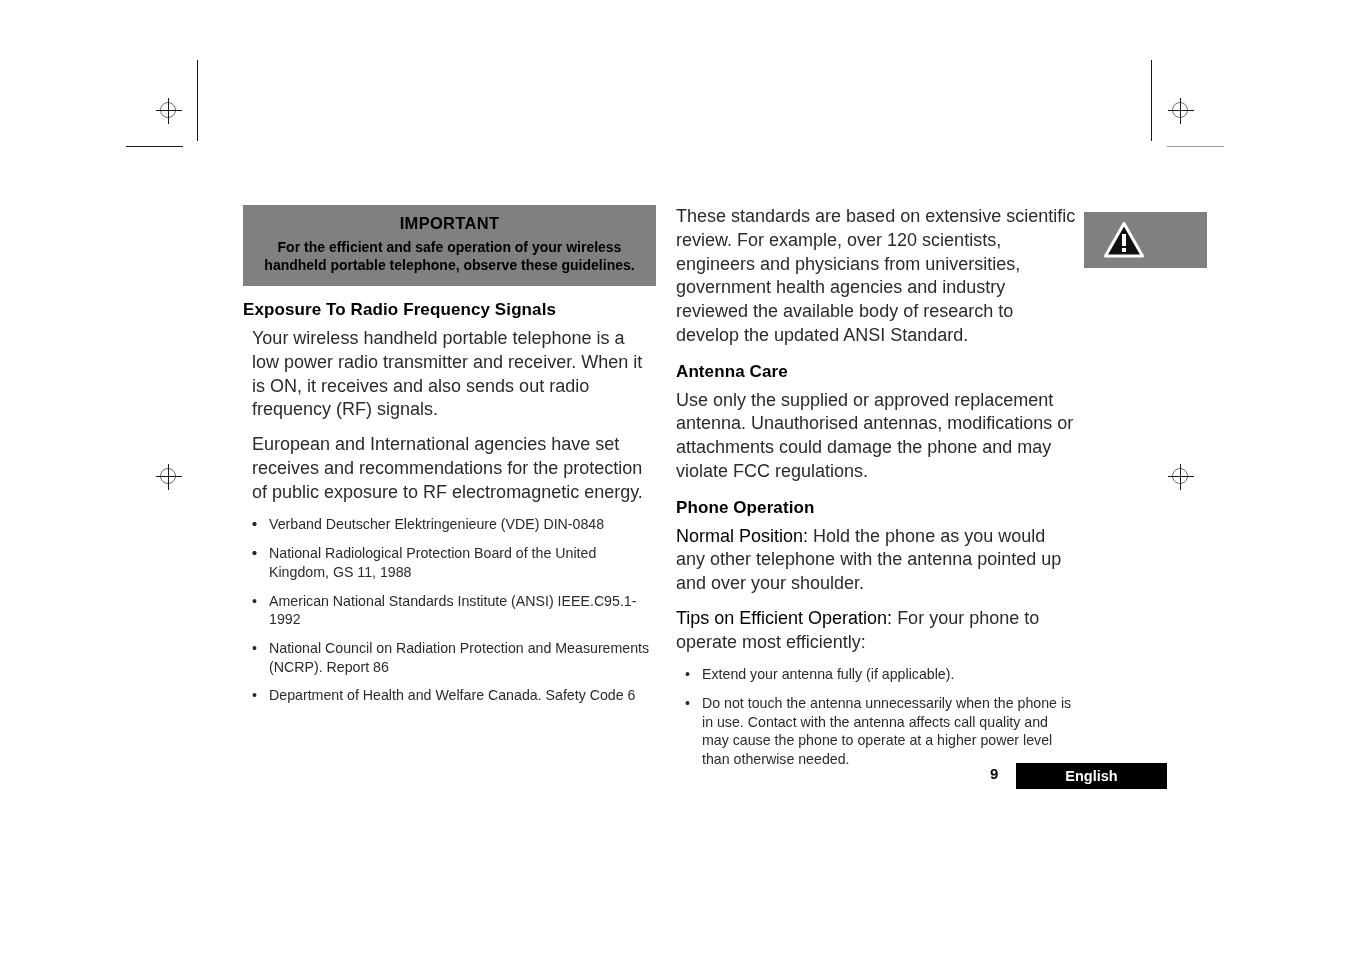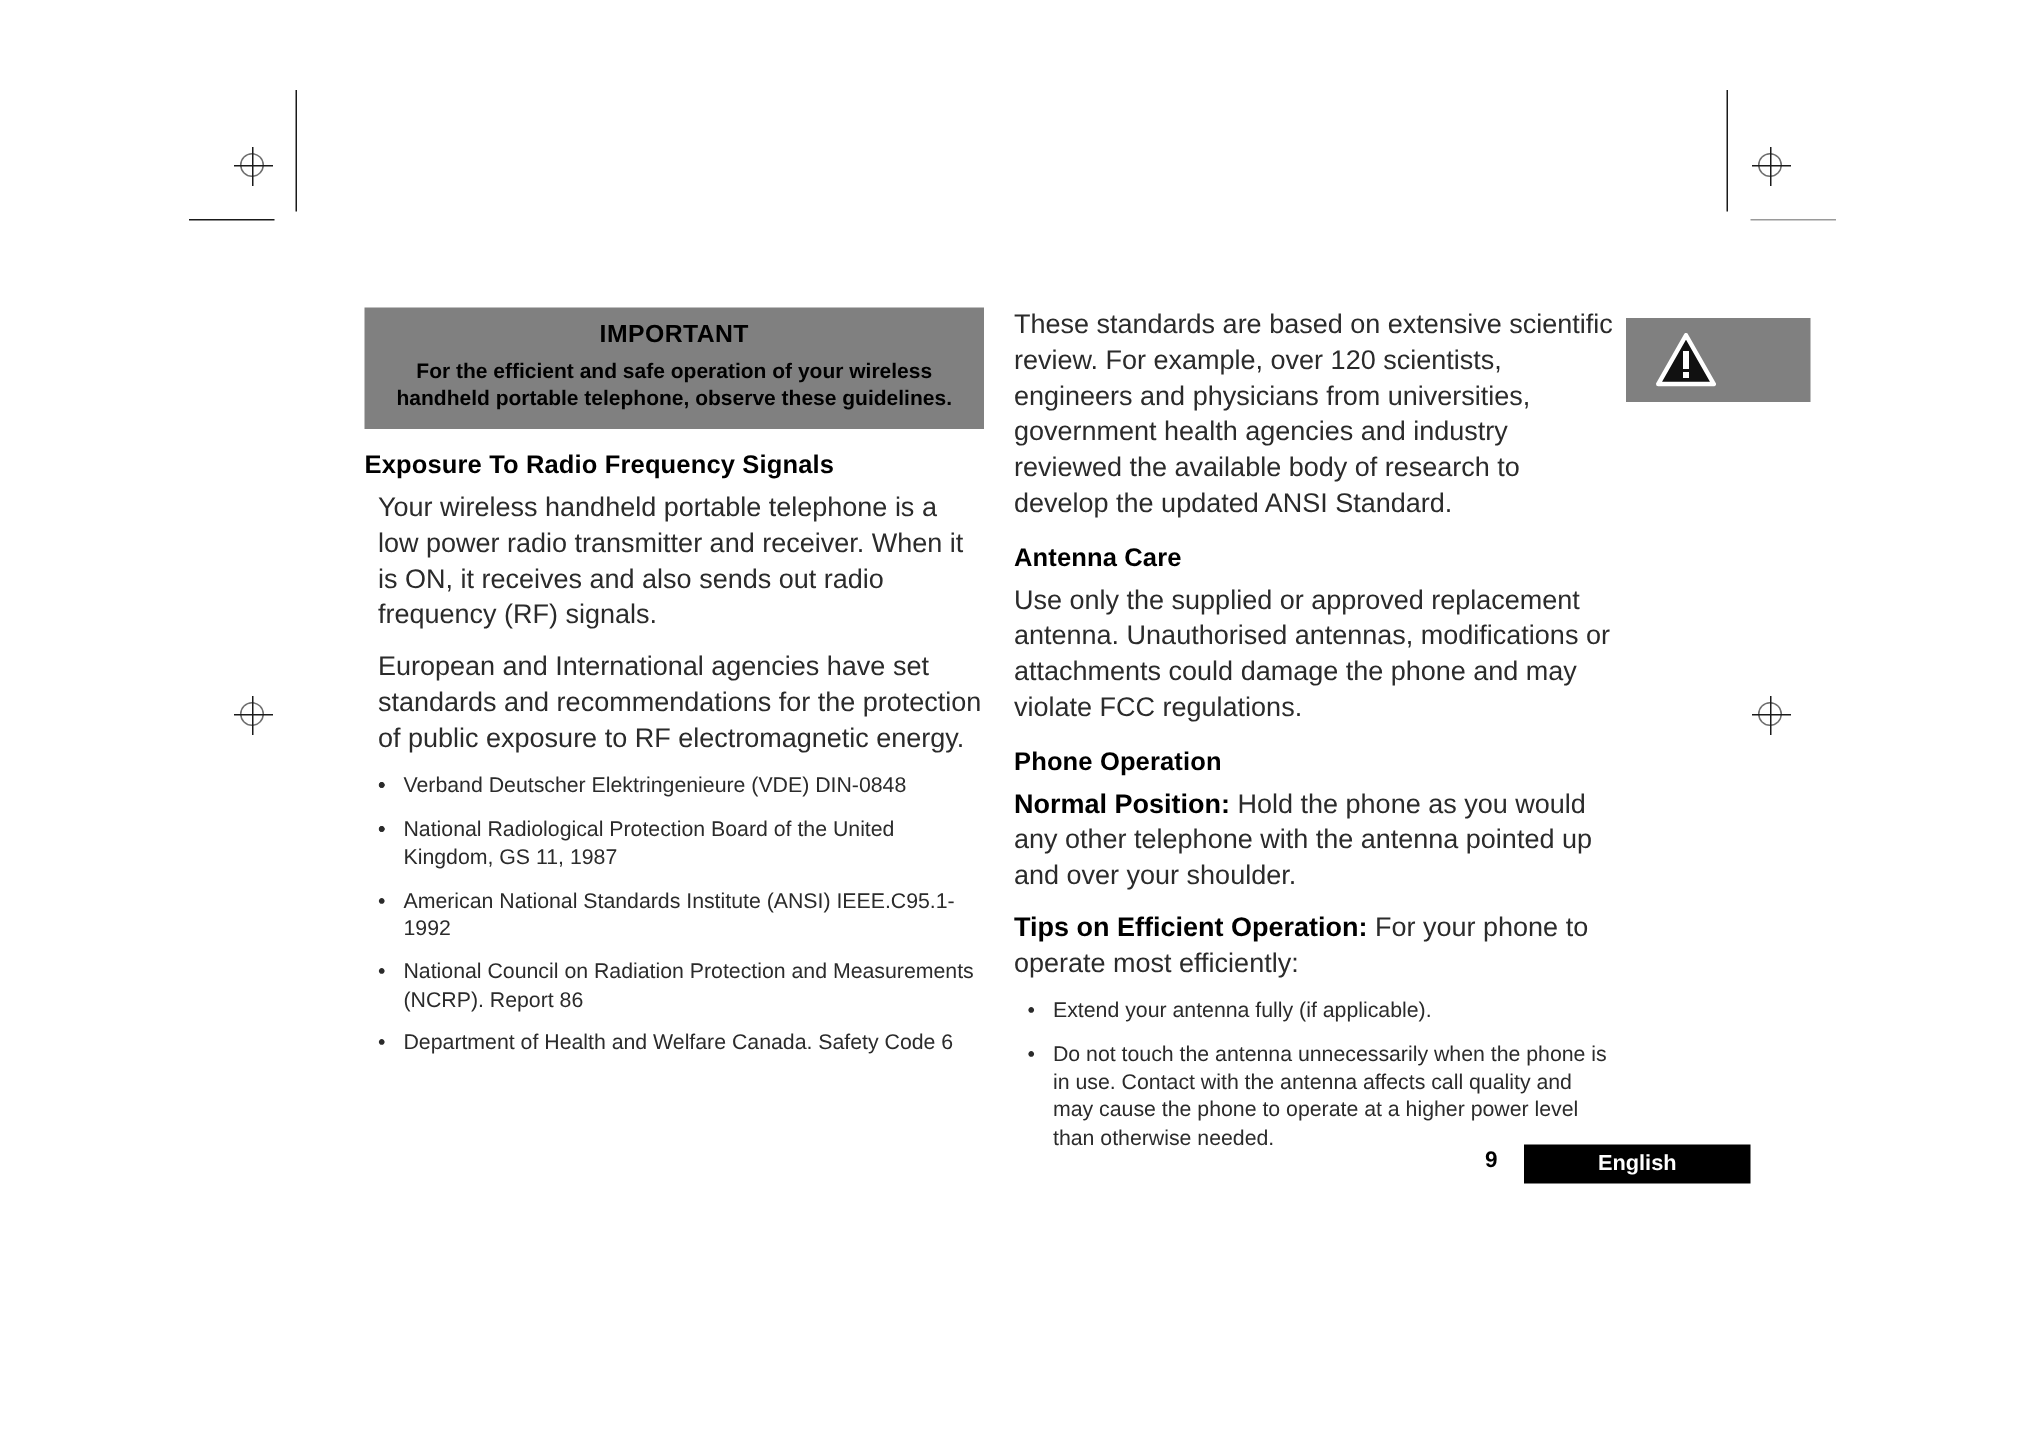--- a/index.html
+++ b/index.html
@@ -119,21 +119,21 @@
     line-height: 1.32;
     color: #2b2b2b;
     margin: 0 0 10px 0;
     padding-left: 26px;
   }
   ul.bullets li .dot {
     position: absolute;
     left: 9px;
     top: 0;
   }
-  .lead { font-weight: bold; color: #000000; }
+  .lead { font-weight: normal; color: #000000; }
 
   
   .warn-box {
     position: absolute;
     left: 1084px;
     top: 212px;
     width: 123px;
     height: 56px;
     background: #808080;
   }
@@ -224,36 +224,36 @@
   <div class="col col-left">
 
     <div class="important-box">
       <div class="important-title">IMPORTANT</div>
       <div class="important-body">For the efficient and safe operation of your wireless handheld portable telephone, observe these guidelines.</div>
     </div>
 
     <h2 class="section">Exposure To Radio Frequency Signals</h2>
 
     <p class="body">Your wireless handheld portable telephone is a low power radio transmitter and receiver. When it is ON, it receives and also sends out radio frequency (RF) signals.</p>
-    <p class="body">European and International agencies have set standards and recommendations for the protection of public exposure to RF electromagnetic energy.</p>
+    <p class="body">European and International agencies have set receives and recommendations for the protection of public exposure to RF electromagnetic energy.</p>
 
     <ul class="bullets">
       <li>
         <span class="dot">•</span>
       </li>
       <li>
         <span class="dot">•</span>
         <span>Verband Deutscher Elektringenieure (VDE) DIN-0848</span>
       </li>
       <li>
         <span class="dot">•</span>
       </li>
       <li>
         <span class="dot">•</span>
-        <span>National Radiological Protection Board of the United Kingdom, GS 11, 1987</span>
+        <span>National Radiological Protection Board of the United Kingdom, GS 11, 1988</span>
       </li>
       <li>
         <span class="dot">•</span>
         <span>American National Standards Institute (ANSI) IEEE.C95.1-1992</span>
       </li>
       <li>
         <span class="dot">•</span>
         <span>National Council on Radiation Protection and Measurements (NCRP). Report 86</span>
       </li>
       <li>

